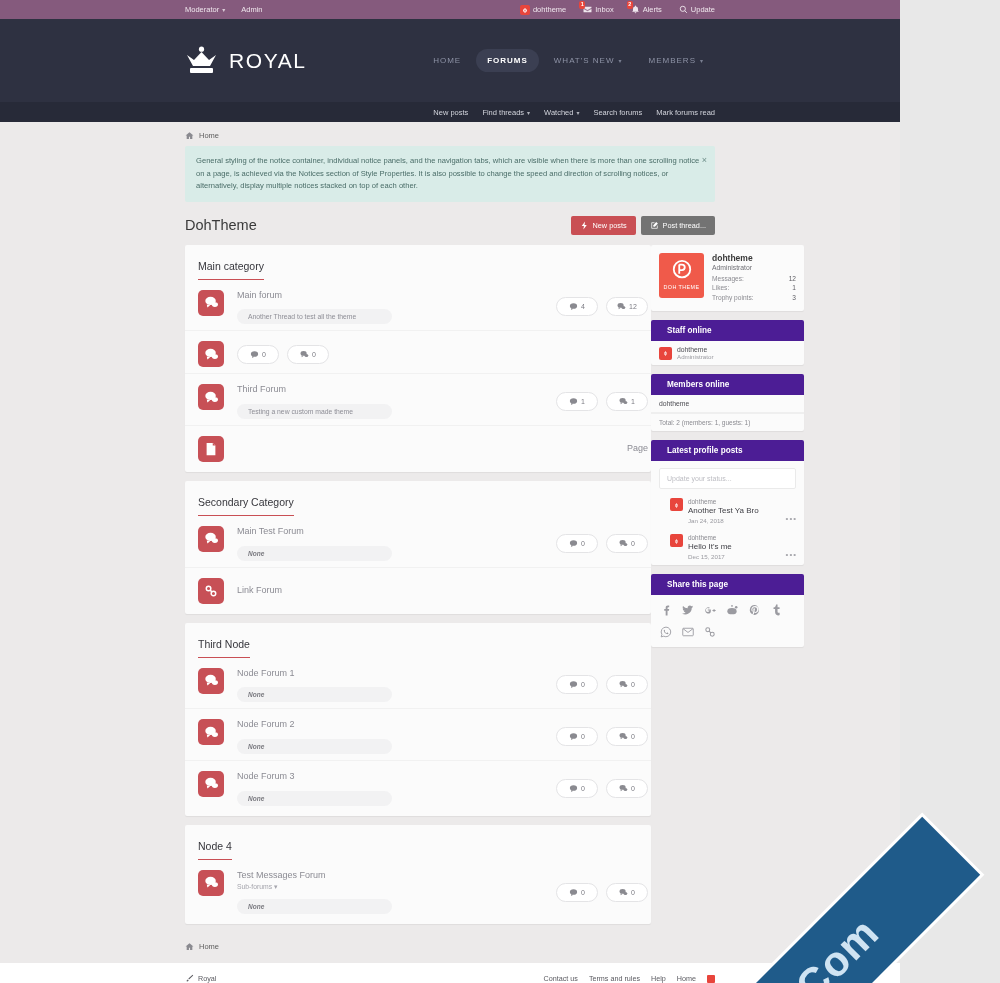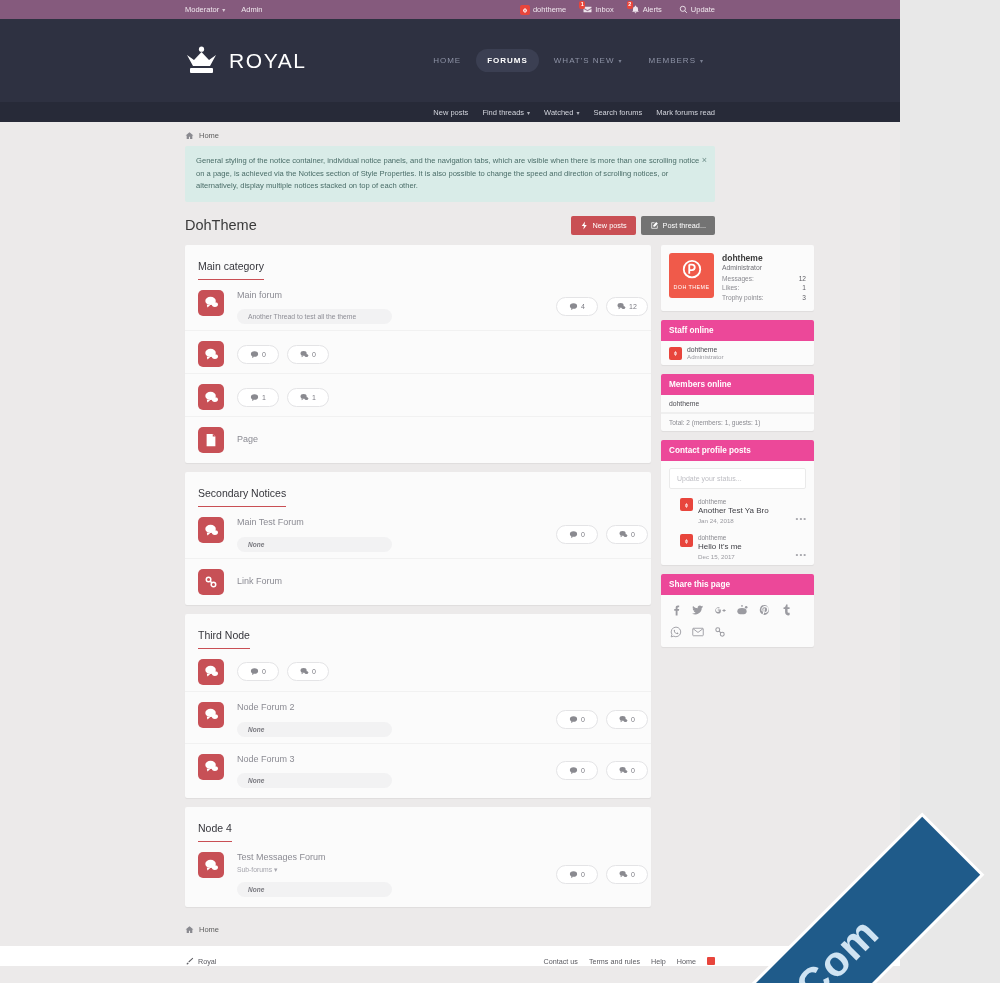--- a/index.html
+++ b/index.html
@@ -76,21 +76,21 @@
   }
   .page-title { font-size: 14.5px; color: #3a3a3a; font-weight: 400; }
   .btn-row { display: flex; gap: 5px; }
   .btn {
     font-size: 7.3px; color: #fff; padding: 5px 9px; border-radius: 2px;
     display: flex; align-items: center; gap: 4px; cursor: pointer; white-space: nowrap;
   }
   .btn-red { background: #c94f54; }
   .btn-purple { background: #737373; }
 
-  .layout { display: flex; gap: 10px; align-items: flex-start; }
+  .layout { display: flex; gap: 0; align-items: flex-start; }
   .main-col { width: 466px; flex: none; }
   .side-col { width: 153px; flex: none; }
 
   
   .block { background: #fbfbfb; border-radius: 2px; margin-bottom: 9px; box-shadow: 0 1px 1px rgba(0,0,0,.06); }
   .block-head {
     padding: 11px 13px 0 13px;
   }
   .block-title {
     font-size: 10.5px; color: #36363c; display: inline-block;
@@ -118,21 +118,21 @@
   .node-stats { display: flex; gap: 8px; align-items: center; flex: none; align-self: center; }
   .pill {
     border: 1px solid #e4e4e6; border-radius: 11px; background: #fff;
     font-size: 7px; color: #7a7a82; padding: 4px 0; width: 42px;
     display: flex; align-items: center; justify-content: center; gap: 3px;
   }
 
   
   .s-block { background: #fbfbfb; border-radius: 2px; margin-bottom: 9px; overflow: hidden; box-shadow: 0 1px 1px rgba(0,0,0,.06); }
   .s-head {
-    background: #ec4899; color: #fff; font-size: 8.2px; padding: 6px 8px; font-weight: bold;
+    background: #4c1d95; color: #fff; font-size: 8.2px; padding: 6px 16px; font-weight: bold;
   }
   .s-body { padding: 7px 8px; }
   .profile-card { display: flex; gap: 8px; padding: 8px; align-items: flex-start; }
   .big-av {
     width: 45px; height: 45px; border-radius: 3px; background: #f05a4a;
     display: flex; flex-direction: column; align-items: center; justify-content: center;
     flex: none; color: #fff;
   }
   .big-av-text { font-size: 5.4px; letter-spacing: .4px; margin-top: 2px; }
   .p-name { font-size: 8.5px; font-weight: bold; color: #3a3a3a; }
@@ -389,56 +389,60 @@
             </div>
 
             <div class="row">
               <div class="node-icon">
                 <svg width="15" height="15" viewBox="0 0 16 16" fill="#fff">
                     <ellipse cx="7" cy="6.3" rx="5.6" ry="4.4"></ellipse>
                     <path d="M3 10l.6 3.2L6.6 11z"></path>
                     <ellipse cx="11.6" cy="10.2" rx="3.3" ry="2.6"></ellipse>
                   </svg>
               </div>
+              <div class="node-body">
+                <div class="node-title">Third Forum</div>
+                <div class="node-desc">Testing a new custom made theme</div>
+              </div>
               <div class="node-stats">
                 <div class="pill">
                   <svg class="ico" viewBox="0 0 16 16" fill="#8a8a90">
                       <ellipse cx="8" cy="7" rx="6.4" ry="5"></ellipse>
                       <path d="M3.5 11l.6 3.4L7.4 12z"></path>
                     </svg>
                   <span>1</span>
                 </div>
                 <div class="pill">
                   <svg class="ico" viewBox="0 0 16 16" fill="#8a8a90">
                       <ellipse cx="6.4" cy="6" rx="5.4" ry="4.2"></ellipse>
                       <path d="M2.6 9.6l.6 3.1L5.9 10.6z"></path>
                       <ellipse cx="11.4" cy="9.8" rx="3.4" ry="2.7"></ellipse>
                     </svg>
                   <span>1</span>
                 </div>
               </div>
             </div>
 
-            <div class="row" style="min-height:34px;align-items:center;">
+            <div class="row" style="min-height:34px;align-items:center;text-align:right;">
               <div class="node-icon">
                 <svg width="14" height="14" viewBox="0 0 16 16" fill="#fff">
                     <path d="M3 1h7l3 3v11H3z"></path>
                     <path d="M10 1v3h3" fill="#c75056"></path>
                   </svg>
               </div>
               <div class="node-body">
                 <div class="node-title">Page</div>
               </div>
             </div>
           </div>
         </div>
 
         <div class="block">
           <div class="block-head">
-            <div class="block-title">Secondary Notices</div>
+            <div class="block-title">Secondary Category</div>
           </div>
           <div class="rows">
             <div class="row">
               <div class="node-icon">
                 <svg width="15" height="15" viewBox="0 0 16 16" fill="#fff">
                     <ellipse cx="7" cy="6.3" rx="5.6" ry="4.4"></ellipse>
                     <path d="M3 10l.6 3.2L6.6 11z"></path>
                     <ellipse cx="11.6" cy="10.2" rx="3.3" ry="2.6"></ellipse>
                   </svg>
               </div>
@@ -484,20 +488,24 @@
             <div class="block-title">Third Node</div>
           </div>
           <div class="rows">
             <div class="row">
               <div class="node-icon">
                 <svg width="15" height="15" viewBox="0 0 16 16" fill="#fff">
                     <ellipse cx="7" cy="6.3" rx="5.6" ry="4.4"></ellipse>
                     <path d="M3 10l.6 3.2L6.6 11z"></path>
                     <ellipse cx="11.6" cy="10.2" rx="3.3" ry="2.6"></ellipse>
                   </svg>
+              </div>
+              <div class="node-body">
+                <div class="node-title">Node Forum 1</div>
+                <div class="node-desc italic">None</div>
               </div>
               <div class="node-stats">
                 <div class="pill">
                   <svg class="ico" viewBox="0 0 16 16" fill="#8a8a90">
                       <ellipse cx="8" cy="7" rx="6.4" ry="5"></ellipse>
                       <path d="M3.5 11l.6 3.4L7.4 12z"></path>
                     </svg>
                   <span>0</span>
                 </div>
                 <div class="pill">
@@ -663,21 +671,21 @@
           </div>
         </div>
 
         <div class="s-block">
           <div class="s-head">Members online</div>
           <div class="s-plain">dohtheme</div>
           <div class="s-footer">Total: 2 (members: 1, guests: 1)</div>
         </div>
 
         <div class="s-block">
-          <div class="s-head">Contact profile posts</div>
+          <div class="s-head">Latest profile posts</div>
           <div class="status-input">Update your status...</div>
           <div class="pp-row">
             <span class="ul-av">ϕ</span>
             <div class="pp-body">
               <div class="pp-user">dohtheme</div>
               <div class="pp-msg">Another Test Ya Bro</div>
               <div class="pp-date">Jan 24, 2018</div>
             </div>
             <span class="pp-more">•••</span>
           </div>

